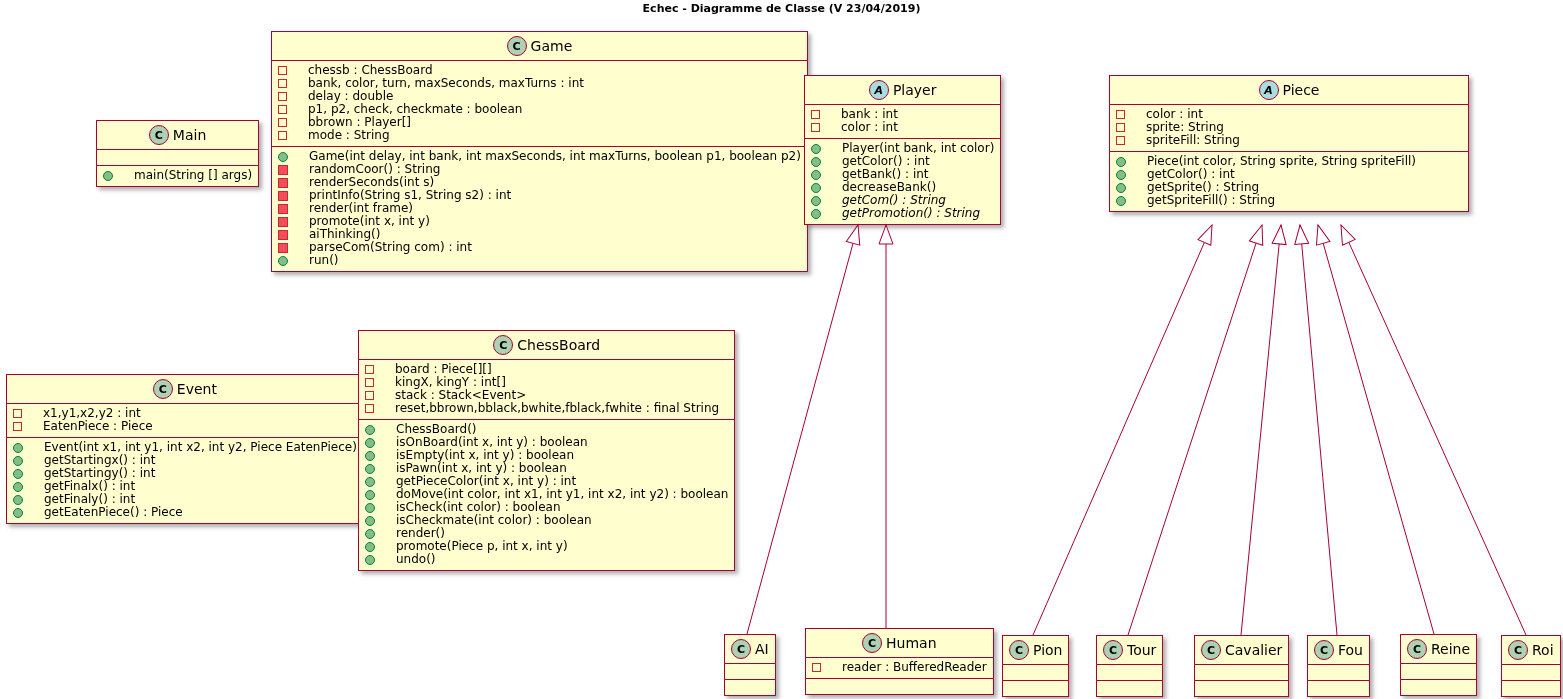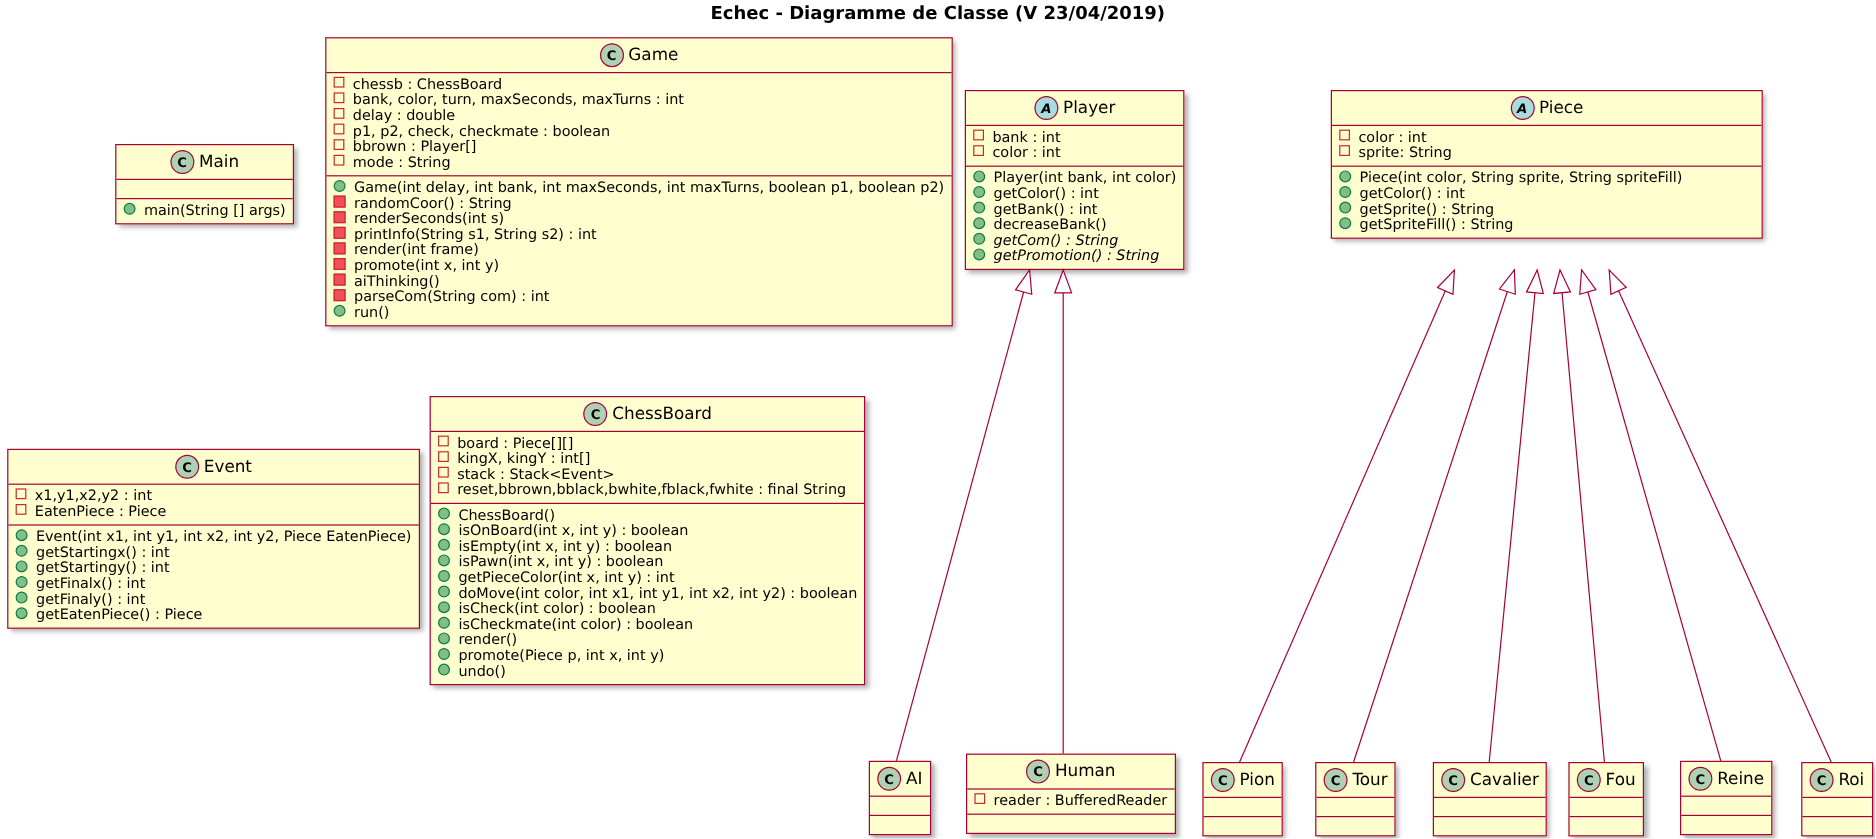--- a/index.html
+++ b/index.html
@@ -1,39 +1,39 @@
 <!DOCTYPE html>
 <html><head>
 <meta charset="utf-8">
 <style>
   html,body { margin:0; padding:0; background:#ffffff; font-family:"DejaVu Sans", sans-serif; }
   #diagram { position:relative; width:1563px; height:699px; background:#ffffff; overflow:hidden; }
 
   .dtitle { position:absolute; top:2px; left:0; width:100%; text-align:center;
-            font-size:15px; font-weight:bold; color:#000; }
+            font-size:11px; font-weight:bold; color:#000; }
 
   svg.rels { position:absolute; left:0; top:0; width:1563px; height:699px;
              pointer-events:none; z-index:5; }
 
   .cls { position:absolute; background:#FEFECE; border:1.5px solid #A80036;
          box-shadow:3px 3px 4px rgba(110,110,110,0.55); min-width:max-content; z-index:2; }
 
   .hd  { display:flex; align-items:center; justify-content:center; gap:4px;
          padding:3px 6px; height:22px; border-bottom:1px solid #A80036; }
   .ic  { width:18px; height:18px; border-radius:50%; border:1px solid #A80036;
          background:#ADD1B2; display:flex; align-items:center; justify-content:center;
          font-size:11px; font-weight:bold; color:#000; flex:0 0 auto; }
   .ic.a { background:#A9DCDF; font-style:italic; }
   .nm  { font-size:14px; color:#000; white-space:nowrap; }
   .nm.it { }
 
   .sec { padding:3px 6px 4px 6px; min-height:8px; box-sizing:content-box; }
   .sec.mets { border-top:1px solid #A80036; }
 
-  .mb  { display:flex; gap:7px; height:13px; line-height:13px; white-space:nowrap; }
+  .mb  { display:flex; align-items:center; gap:21px; height:13px; line-height:13px; white-space:nowrap; }
   .mi  { flex:0 0 auto; display:inline-block; }
   .mi.fld  { width:7px; height:7px; border:1px solid #C82930; background:transparent; }
   .mi.pub  { width:8px; height:8px; border:1px solid #038048; background:#84BE84; border-radius:50%; }
   .mi.priv { width:8px; height:8px; border:1px solid #C82930; background:#F24D5C; }
   .mt  { font-size:12px; color:#000; white-space:pre; }
   .mt.static   { }
   .mt.abstract { font-style:italic; }
 </style>
 </head>
 <body>
@@ -309,20 +309,24 @@
     </div>
     <div class="sec attrs">
       <div class="mb">
           <span class="mi fld"></span>
           <span class="mt">color : int</span>
         </div>
       <div class="mb">
           <span class="mi fld"></span>
           <span class="mt">sprite: String</span>
         </div>
+      <div class="mb">
+          <span class="mi fld"></span>
+          <span class="mt">spriteFill: String</span>
+        </div>
     </div>
     <div class="sec mets">
       <div class="mb">
           <span class="mi pub"></span>
           <span class="mt">Piece(int color, String sprite, String spriteFill)</span>
         </div>
       <div class="mb">
           <span class="mi pub"></span>
           <span class="mt">getColor() : int</span>
         </div>

